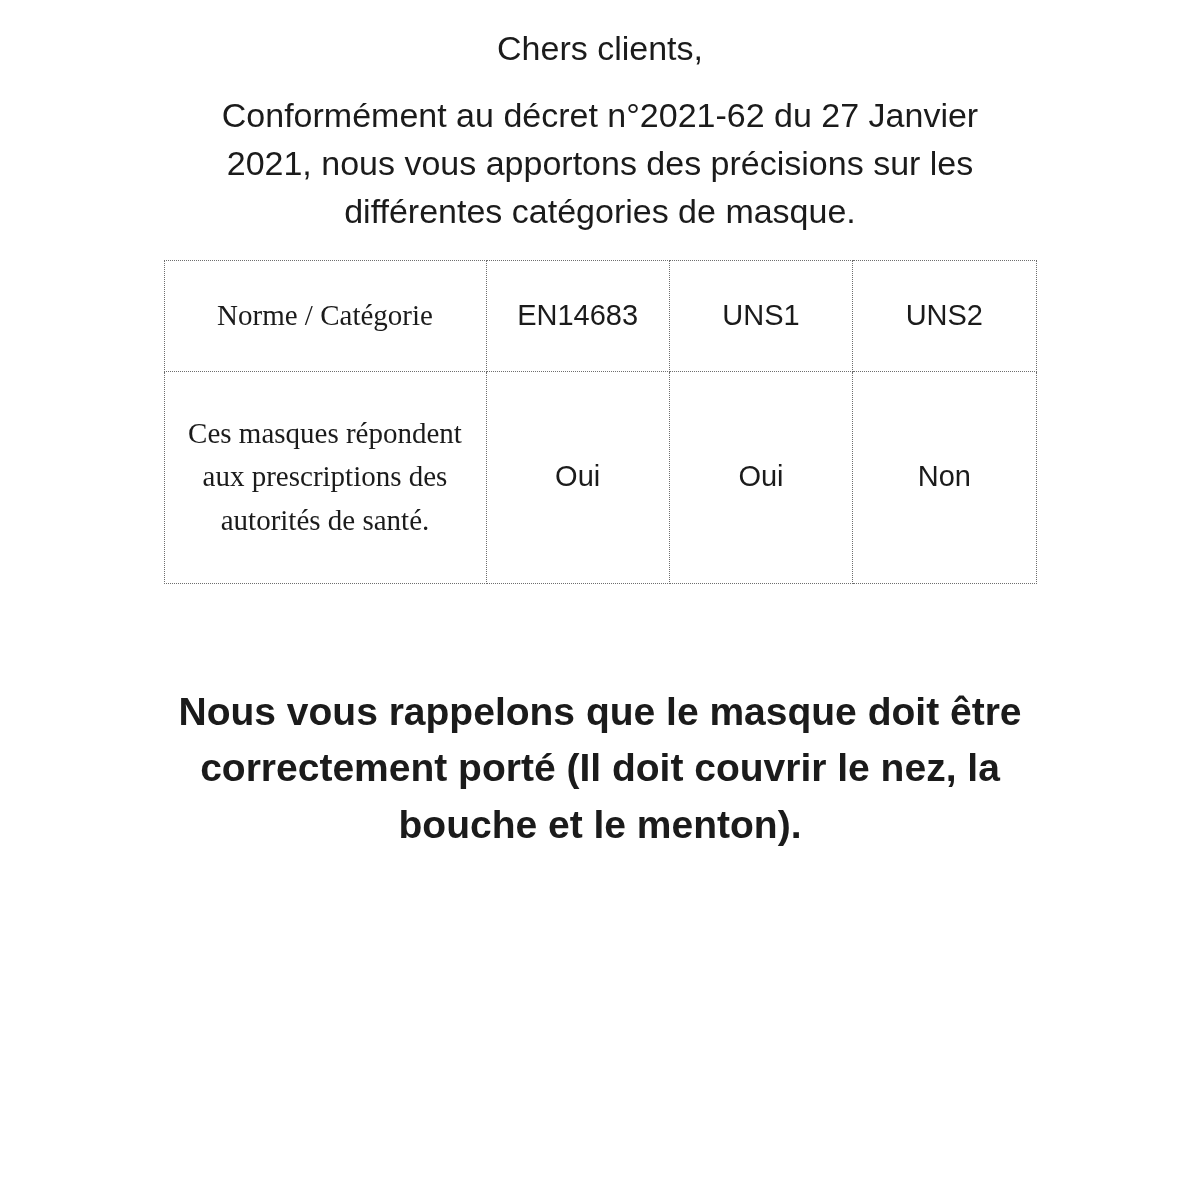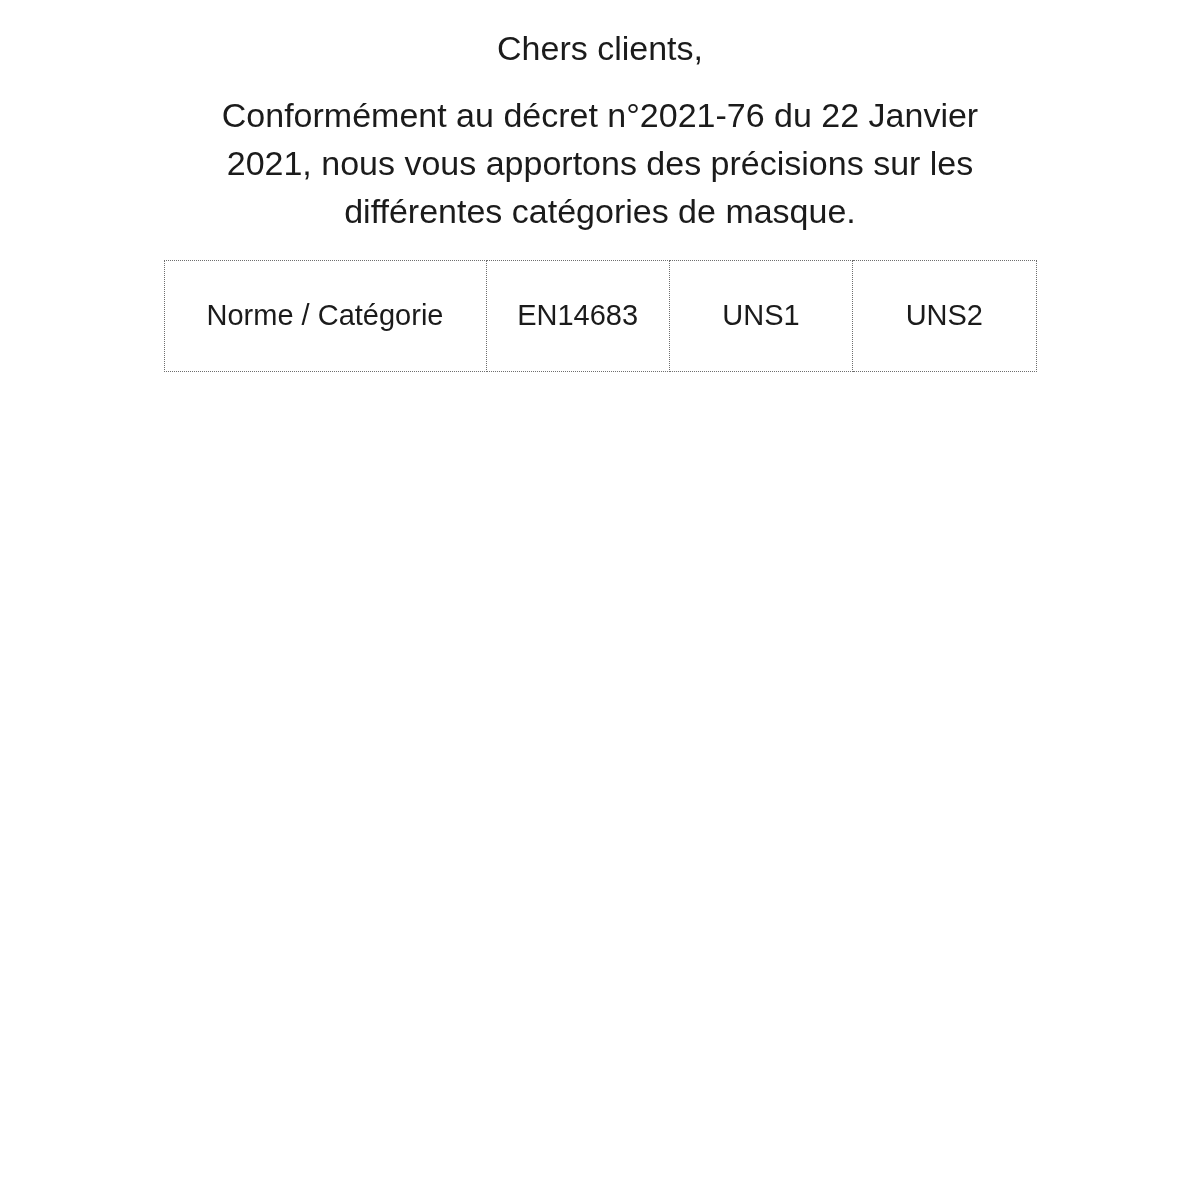--- a/index.html
+++ b/index.html
@@ -44,21 +44,21 @@
   .mask-table td {
     border: 1px dotted #6e6e6e;
     text-align: center;
     vertical-align: middle;
     font-size: 29px;
     font-weight: 400;
     line-height: 1.5;
     padding: 6px 14px;
     word-wrap: break-word;
   }
-  .col-label { width: 293px; }
+  .col-label { width: 293px; font-family: Liberation Serif, serif; }
   .col-a { width: 204px; }
   .col-b { width: 188px; }
   .col-c { width: 188px; }
   .row-header  td { height: 170px; }
   .row-norme   td { height: 98px; }
   .row-filtr   td { height: 102px; }
   .row-prescr  td { height: 199px; }
   .footer-note {
     width: 880px;
     margin: 100px auto 0;
@@ -68,30 +68,37 @@
     line-height: 1.45;
   }
 </style>
 </head>
 <body>
 
 <div class="page">
 
   <div class="greeting">Chers clients,</div>
 
-  <div class="intro">Conformément au décret n°2021-76 du 22 Janvier 2021, nous vous apportons des précisions sur les différentes catégories de masque.</div>
+  <div class="intro">Conformément au décret n°2021-62 du 27 Janvier 2021, nous vous apportons des précisions sur les différentes catégories de masque.</div>
 
   <table class="mask-table">
     <tbody>
 
     <tr class="row-norme">
       <td class="col-label">Norme / Catégorie</td>
       <td>EN14683</td>
       <td>UNS1</td>
       <td>UNS2</td>
     </tr>
 
 
+    <tr class="row-prescr">
+      <td class="col-label">Ces masques répondent aux prescriptions des autorités de santé.</td>
+      <td>Oui</td>
+      <td>Oui</td>
+      <td>Non</td>
+    </tr>
   </tbody>
     </table>
 
+  <div class="footer-note">Nous vous rappelons que le masque doit être correctement porté (Il doit couvrir le nez, la bouche et le menton).</div>
 
 </div>
 
 </body></html>

